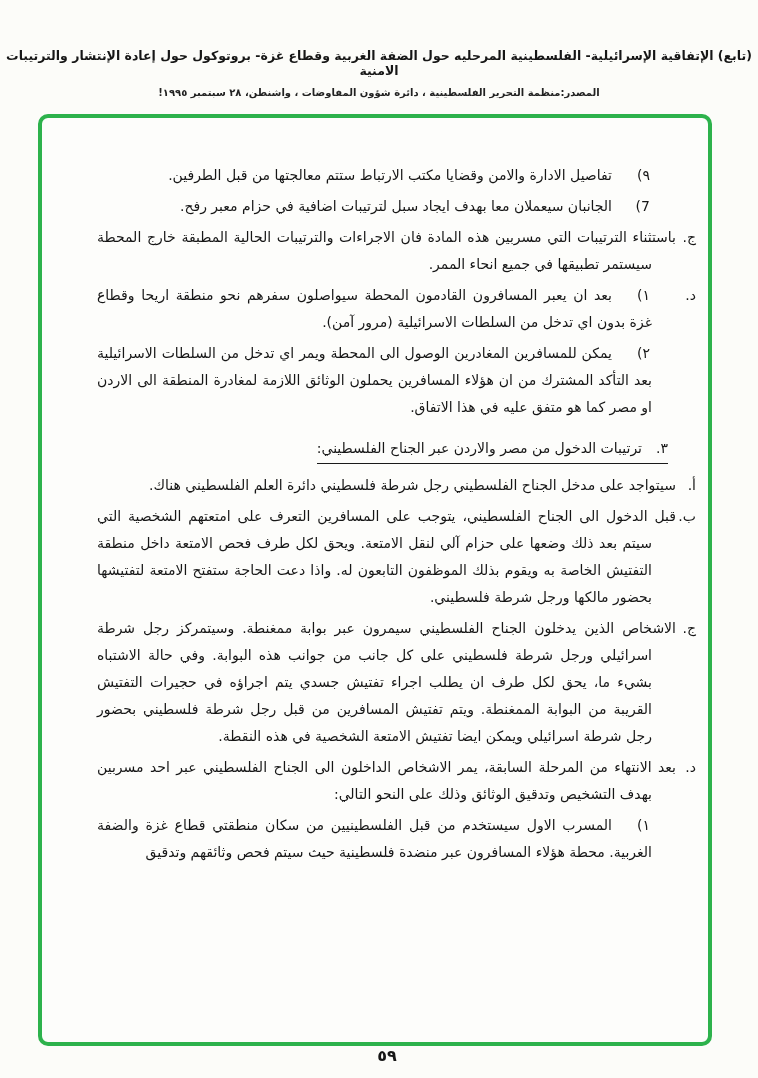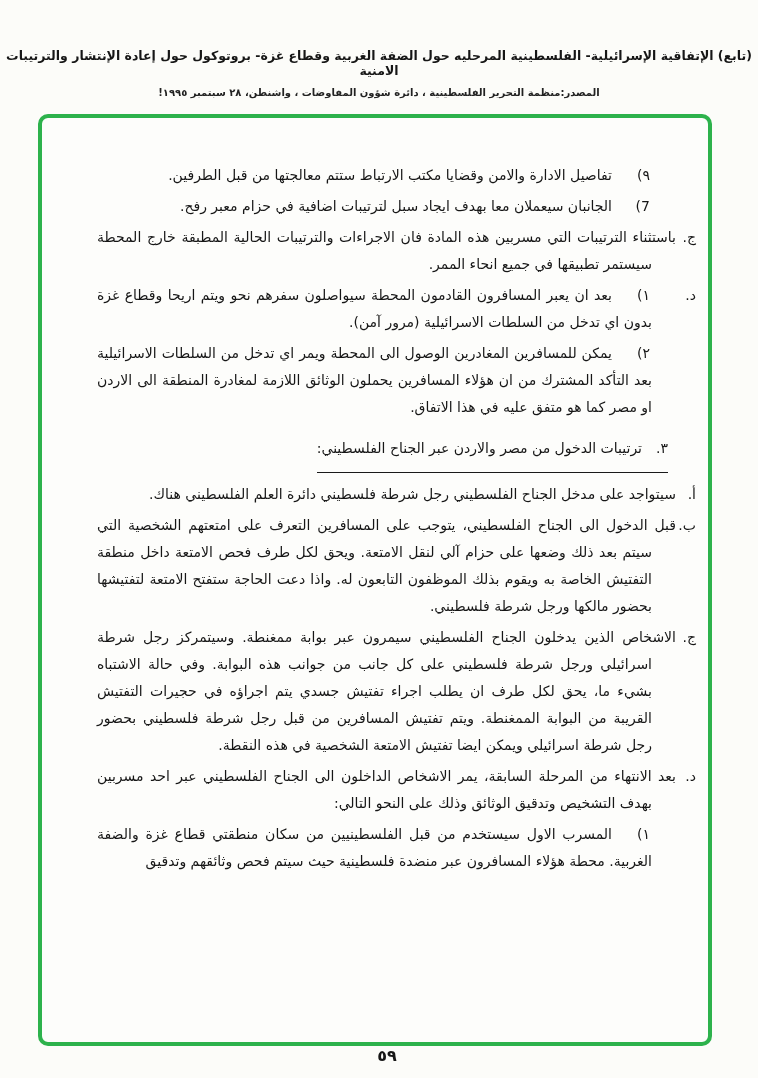--- a/index.html
+++ b/index.html
@@ -31,21 +31,21 @@
     font-size: 14px;
     line-height: 27px;
   }
   .para { position: relative; margin-bottom: 4px; }
   .ptext { margin-right: 46px; text-align: justify; }
   .m-letter { position: absolute; right: 2px; top: 0; }
   .m-num { position: absolute; right: 48px; top: 0; }
   .t-letter { text-indent: -24px; }
   .t-num { text-indent: 40px; }
   .heading { margin: 14px 30px 8px 0; }
-  .h-wrap { display: inline-block; border-bottom: 1.5px solid #1a1a1a; padding-bottom: 10px; }
+  .h-wrap { display: inline-block; border-bottom: 1.5px solid #1a1a1a; padding-bottom: 1px; }
   .m-h { margin-left: 14px; }
   .pagenum {
     position: absolute; top: 1046px; left: 0; width: 100%;
     text-align: center; font-size: 16px; font-weight: bold; margin-left: 8px;
   }
 </style>
 </head>
 <body>
 
 <header class="hdr">
@@ -67,21 +67,21 @@
     </div>
 
     <div class="para">
       <span class="m-letter">ج.</span>
       <div class="ptext t-letter">باستثناء الترتيبات التي مسربين هذه المادة فان الاجراءات والترتيبات الحالية المطبقة خارج المحطة سيستمر تطبيقها في جميع انحاء الممر.</div>
     </div>
 
     <div class="para">
       <span class="m-letter">د.</span>
       <span class="m-num">١)</span>
-      <div class="ptext t-num">بعد ان يعبر المسافرون القادمون المحطة سيواصلون سفرهم نحو ويتم اريحا وقطاع غزة بدون اي تدخل من السلطات الاسرائيلية (مرور آمن).</div>
+      <div class="ptext t-num">بعد ان يعبر المسافرون القادمون المحطة سيواصلون سفرهم نحو منطقة اريحا وقطاع غزة بدون اي تدخل من السلطات الاسرائيلية (مرور آمن).</div>
     </div>
 
     <div class="para">
       <span class="m-num">٢)</span>
       <div class="ptext t-num">يمكن للمسافرين المغادرين الوصول الى المحطة ويمر اي تدخل من السلطات الاسرائيلية بعد التأكد المشترك من ان هؤلاء المسافرين يحملون الوثائق اللازمة لمغادرة المنطقة الى الاردن او مصر كما هو متفق عليه في هذا الاتفاق.</div>
     </div>
 
     <div class="para heading">
       <span class="h-wrap">
         <span class="m-h">٣.</span><span>ترتيبات الدخول من مصر والاردن عبر الجناح الفلسطيني:</span>

